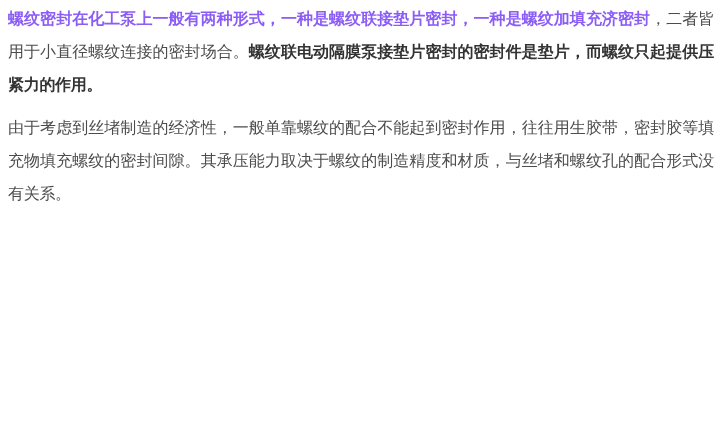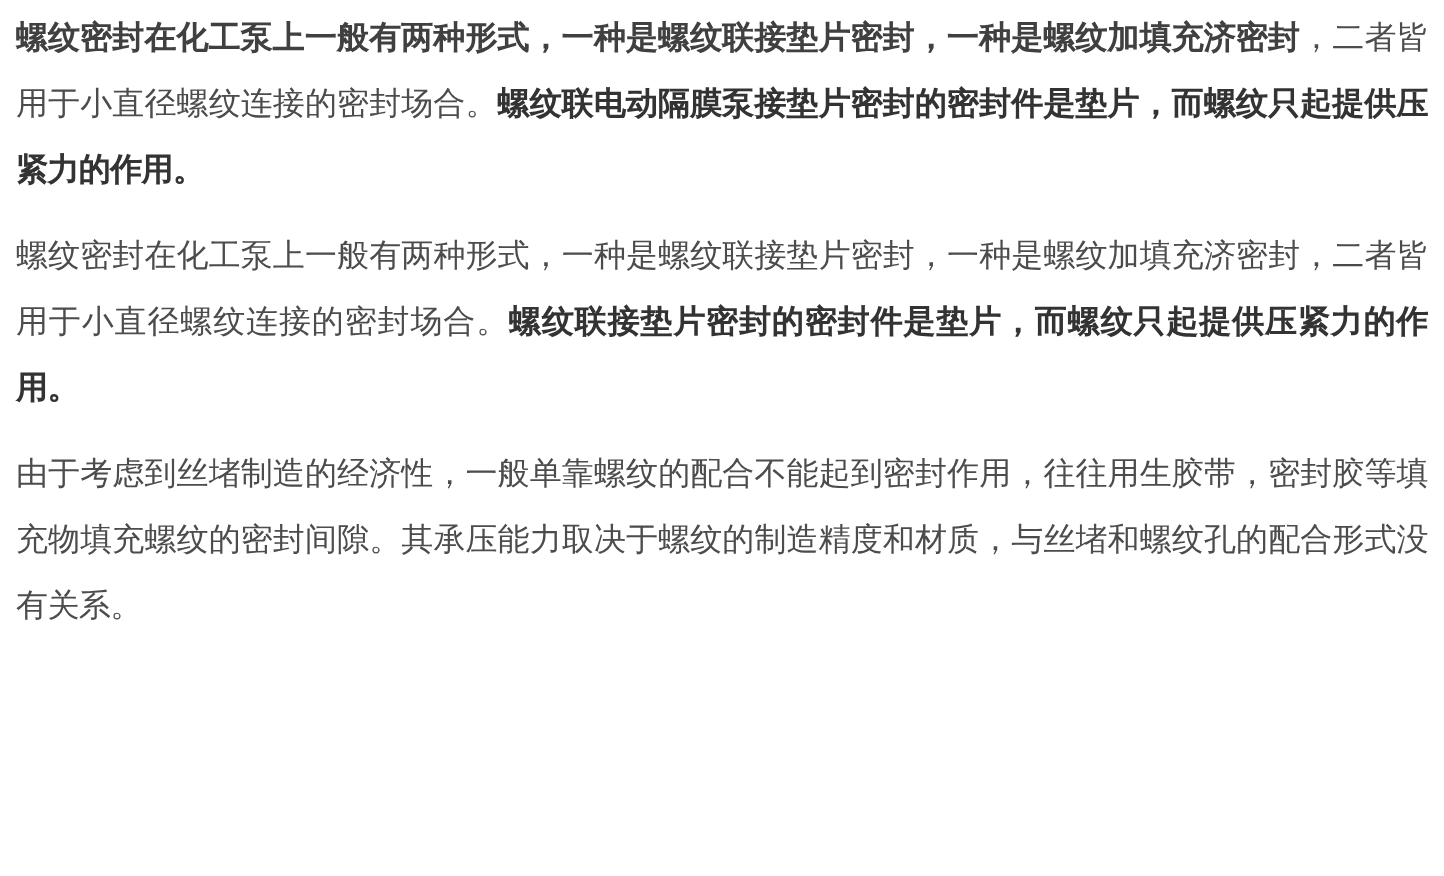--- a/index.html
+++ b/index.html
@@ -27,35 +27,32 @@
   .seg-regular {
     font-weight: normal;
     color: #4c4c4c;
   }
   .seg-bold {
     font-weight: bold;
     color: #333333;
   }
   .seg-bold-blue {
     font-weight: bold;
-    color: #404040;
+    color: #8b5cf6;
   }
 </style>
 </head>
 <body>
 
 <div class="article">
 
   <p>
     <span class="seg-bold-blue">螺纹密封在化工泵上一般有两种形式，一种是螺纹联接垫片密封，一种是螺纹加填充济密封</span><span class="seg-regular">，二者皆用于小直径螺纹连接的密封场合。</span><span class="seg-bold">螺纹联电动隔膜泵接垫片密封的密封件是垫片，而螺纹只起提供压紧力的作用。</span>
   </p>
 
-  <p>
-    <span class="seg-regular">螺纹密封在化工泵上一般有两种形式，一种是螺纹联接垫片密封，一种是螺纹加填充济密封，二者皆用于小直径螺纹连接的密封场合。</span><span class="seg-bold">螺纹联接垫片密封的密封件是垫片，而螺纹只起提供压紧力的作用。</span>
-  </p>
 
 
 
   <p>
     <span class="seg-regular">由于考虑到丝堵制造的经济性，一般单靠螺纹的配合不能起到密封作用，往往用生胶带，密封胶等填充物填充螺纹的密封间隙。其承压能力取决于螺纹的制造精度和材质，与丝堵和螺纹孔的配合形式没有关系。</span>
   </p>
 
 </div>
 
 </body></html>

